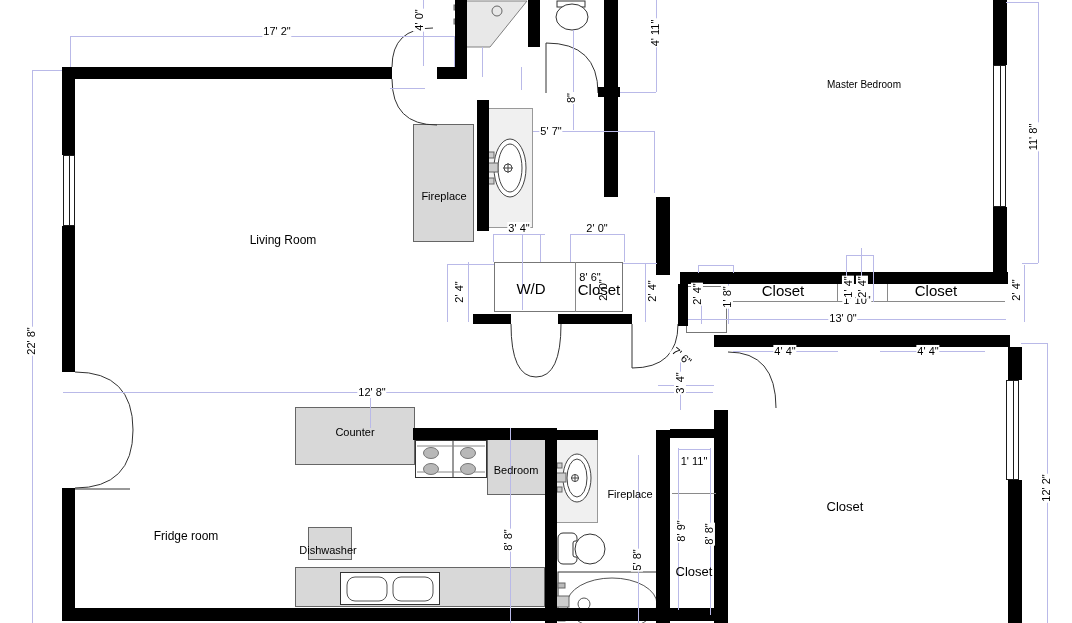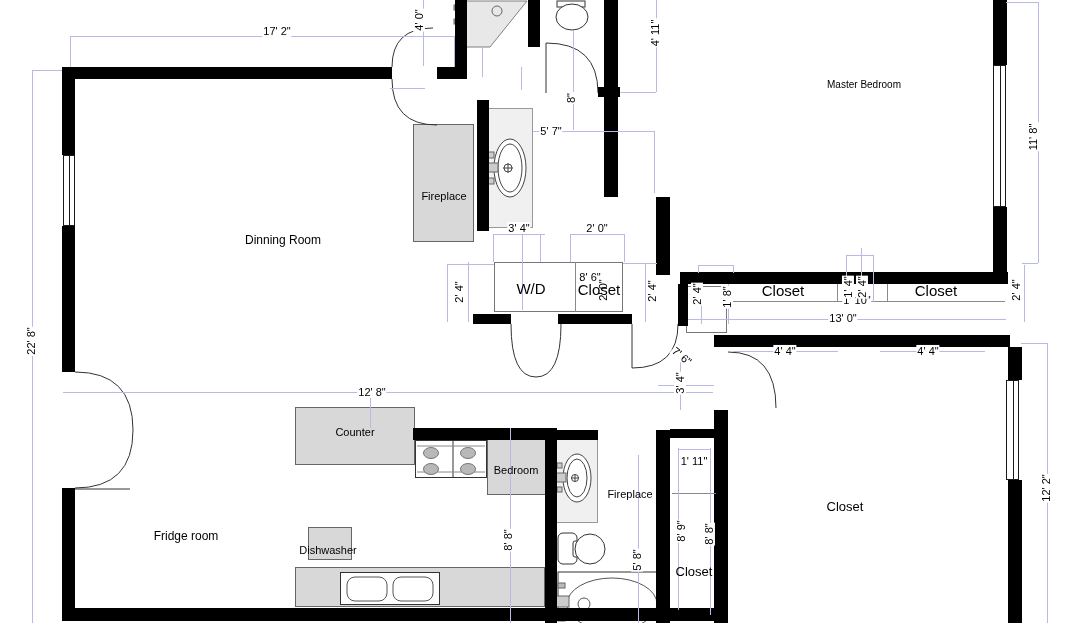--- a/index.html
+++ b/index.html
@@ -214,21 +214,21 @@
       <div class="abs dim-label" style="left: 682px; top: 356px; transform: translate(-50%, -50%) rotate(40deg);">7' 6"</div>
       <div class="abs dim-label" style="left: 680px; top: 383px; transform: translate(-50%, -50%) rotate(-90deg);">3' 4"</div>
       <div class="abs dim-label" style="left: 372px; top: 392px; transform: translate(-50%, -50%) rotate(0deg);">12' 8"</div>
       <div class="abs dim-label" style="left: 694px; top: 461px; transform: translate(-50%, -50%) rotate(0deg);">1' 11"</div>
       <div class="abs dim-label" style="left: 681px; top: 531px; transform: translate(-50%, -50%) rotate(-90deg);">8' 9"</div>
       <div class="abs dim-label" style="left: 709px; top: 534px; transform: translate(-50%, -50%) rotate(-90deg);">8' 8"</div>
       <div class="abs dim-label" style="left: 637px; top: 560px; transform: translate(-50%, -50%) rotate(-90deg);">5' 8"</div>
       <div class="abs dim-label" style="left: 508px; top: 540px; transform: translate(-50%, -50%) rotate(-90deg);">8' 8"</div>
     </div>
   <div class="abs">
-      <div class="abs room-label" style="left: 283px; top: 240px; font-size: 12px; transform: translate(-50%, -50%) rotate(0deg);">Dinning Room</div>
+      <div class="abs room-label" style="left: 283px; top: 240px; font-size: 12px; transform: translate(-50%, -50%) rotate(0deg);">Living Room</div>
       <div class="abs room-label" style="left: 864px; top: 84px; font-size: 10px; transform: translate(-50%, -50%) rotate(0deg);">Master Bedroom</div>
       <div class="abs room-label" style="left: 845px; top: 506px; font-size: 13px; transform: translate(-50%, -50%) rotate(0deg);">Closet</div>
       <div class="abs room-label" style="left: 186px; top: 536px; font-size: 12px; transform: translate(-50%, -50%) rotate(0deg);">Fridge room</div>
       <div class="abs room-label" style="left: 630px; top: 494px; font-size: 11px; transform: translate(-50%, -50%) rotate(0deg);">Fireplace</div>
       <div class="abs room-label" style="left: 444px; top: 196px; font-size: 11px; transform: translate(-50%, -50%) rotate(0deg);">Fireplace</div>
       <div class="abs room-label" style="left: 355px; top: 432px; font-size: 11px; transform: translate(-50%, -50%) rotate(0deg);">Counter</div>
       <div class="abs room-label" style="left: 516px; top: 470px; font-size: 11px; transform: translate(-50%, -50%) rotate(0deg);">Bedroom</div>
       <div class="abs room-label" style="left: 328px; top: 550px; font-size: 11px; transform: translate(-50%, -50%) rotate(0deg);">Dishwasher</div>
       <div class="abs room-label" style="left: 531px; top: 288px; font-size: 15px; transform: translate(-50%, -50%) rotate(0deg);">W/D</div>
       <div class="abs room-label" style="left: 599px; top: 289px; font-size: 15px; transform: translate(-50%, -50%) rotate(0deg);">Closet</div>

